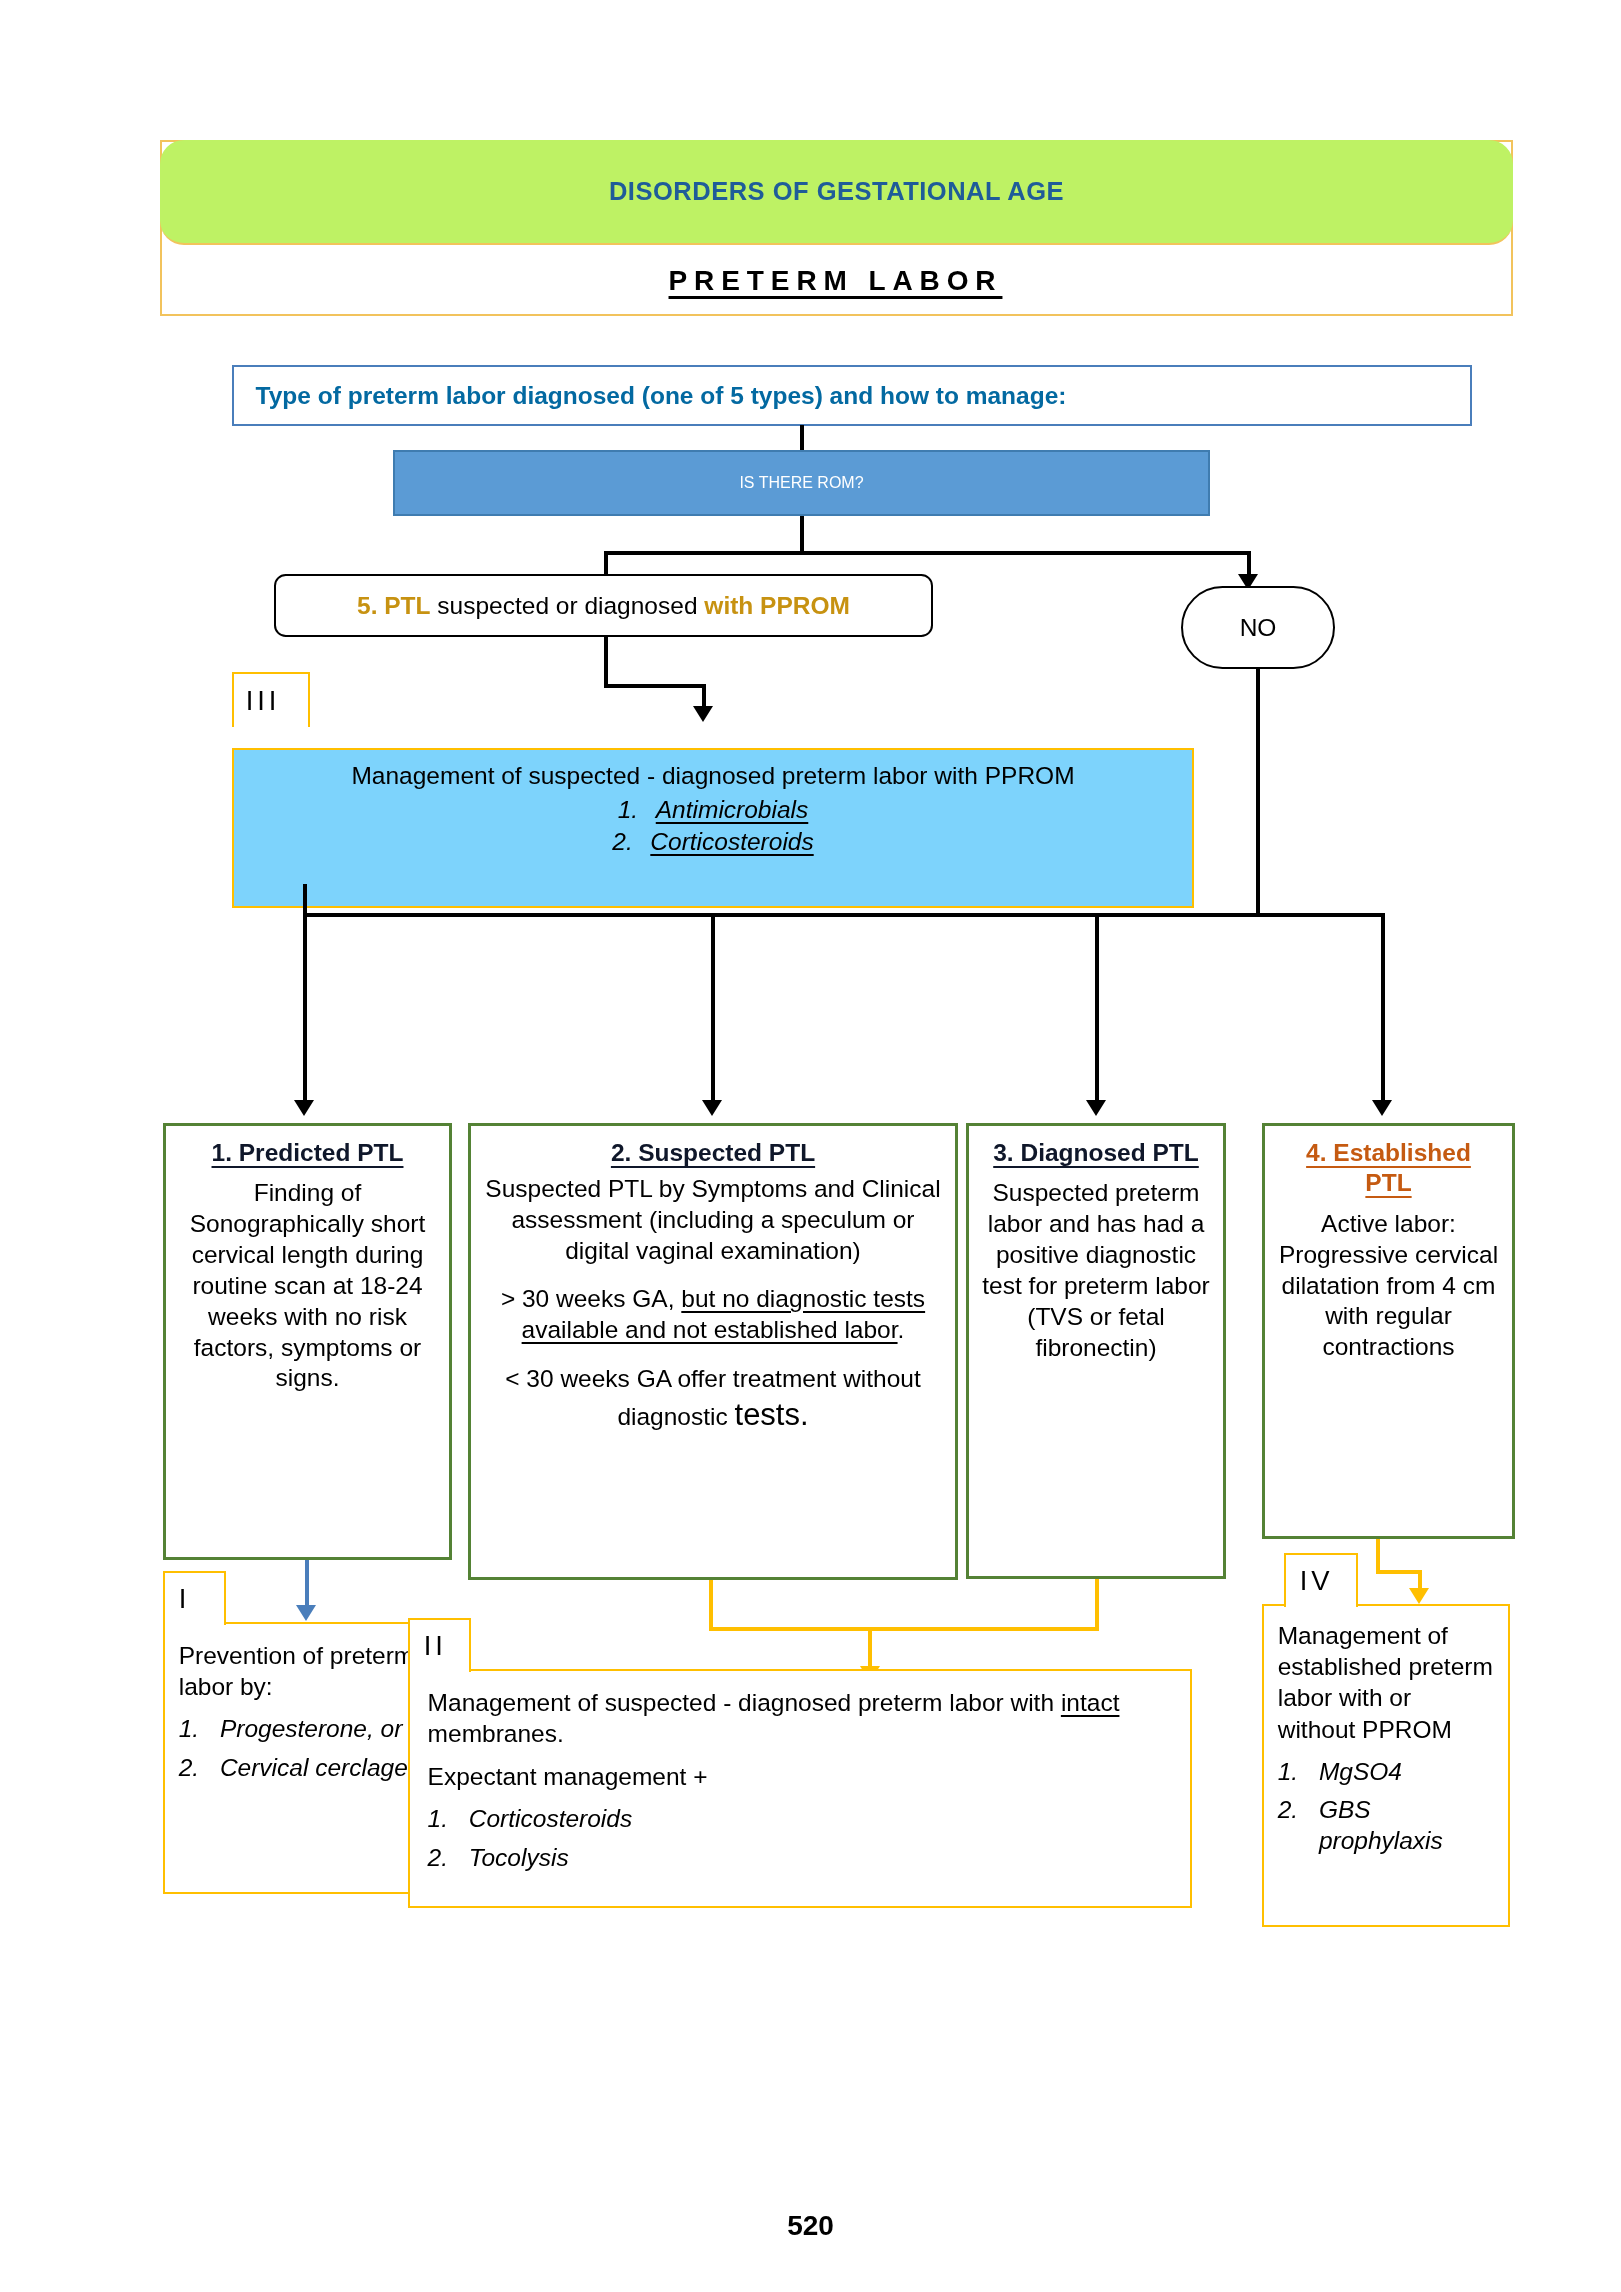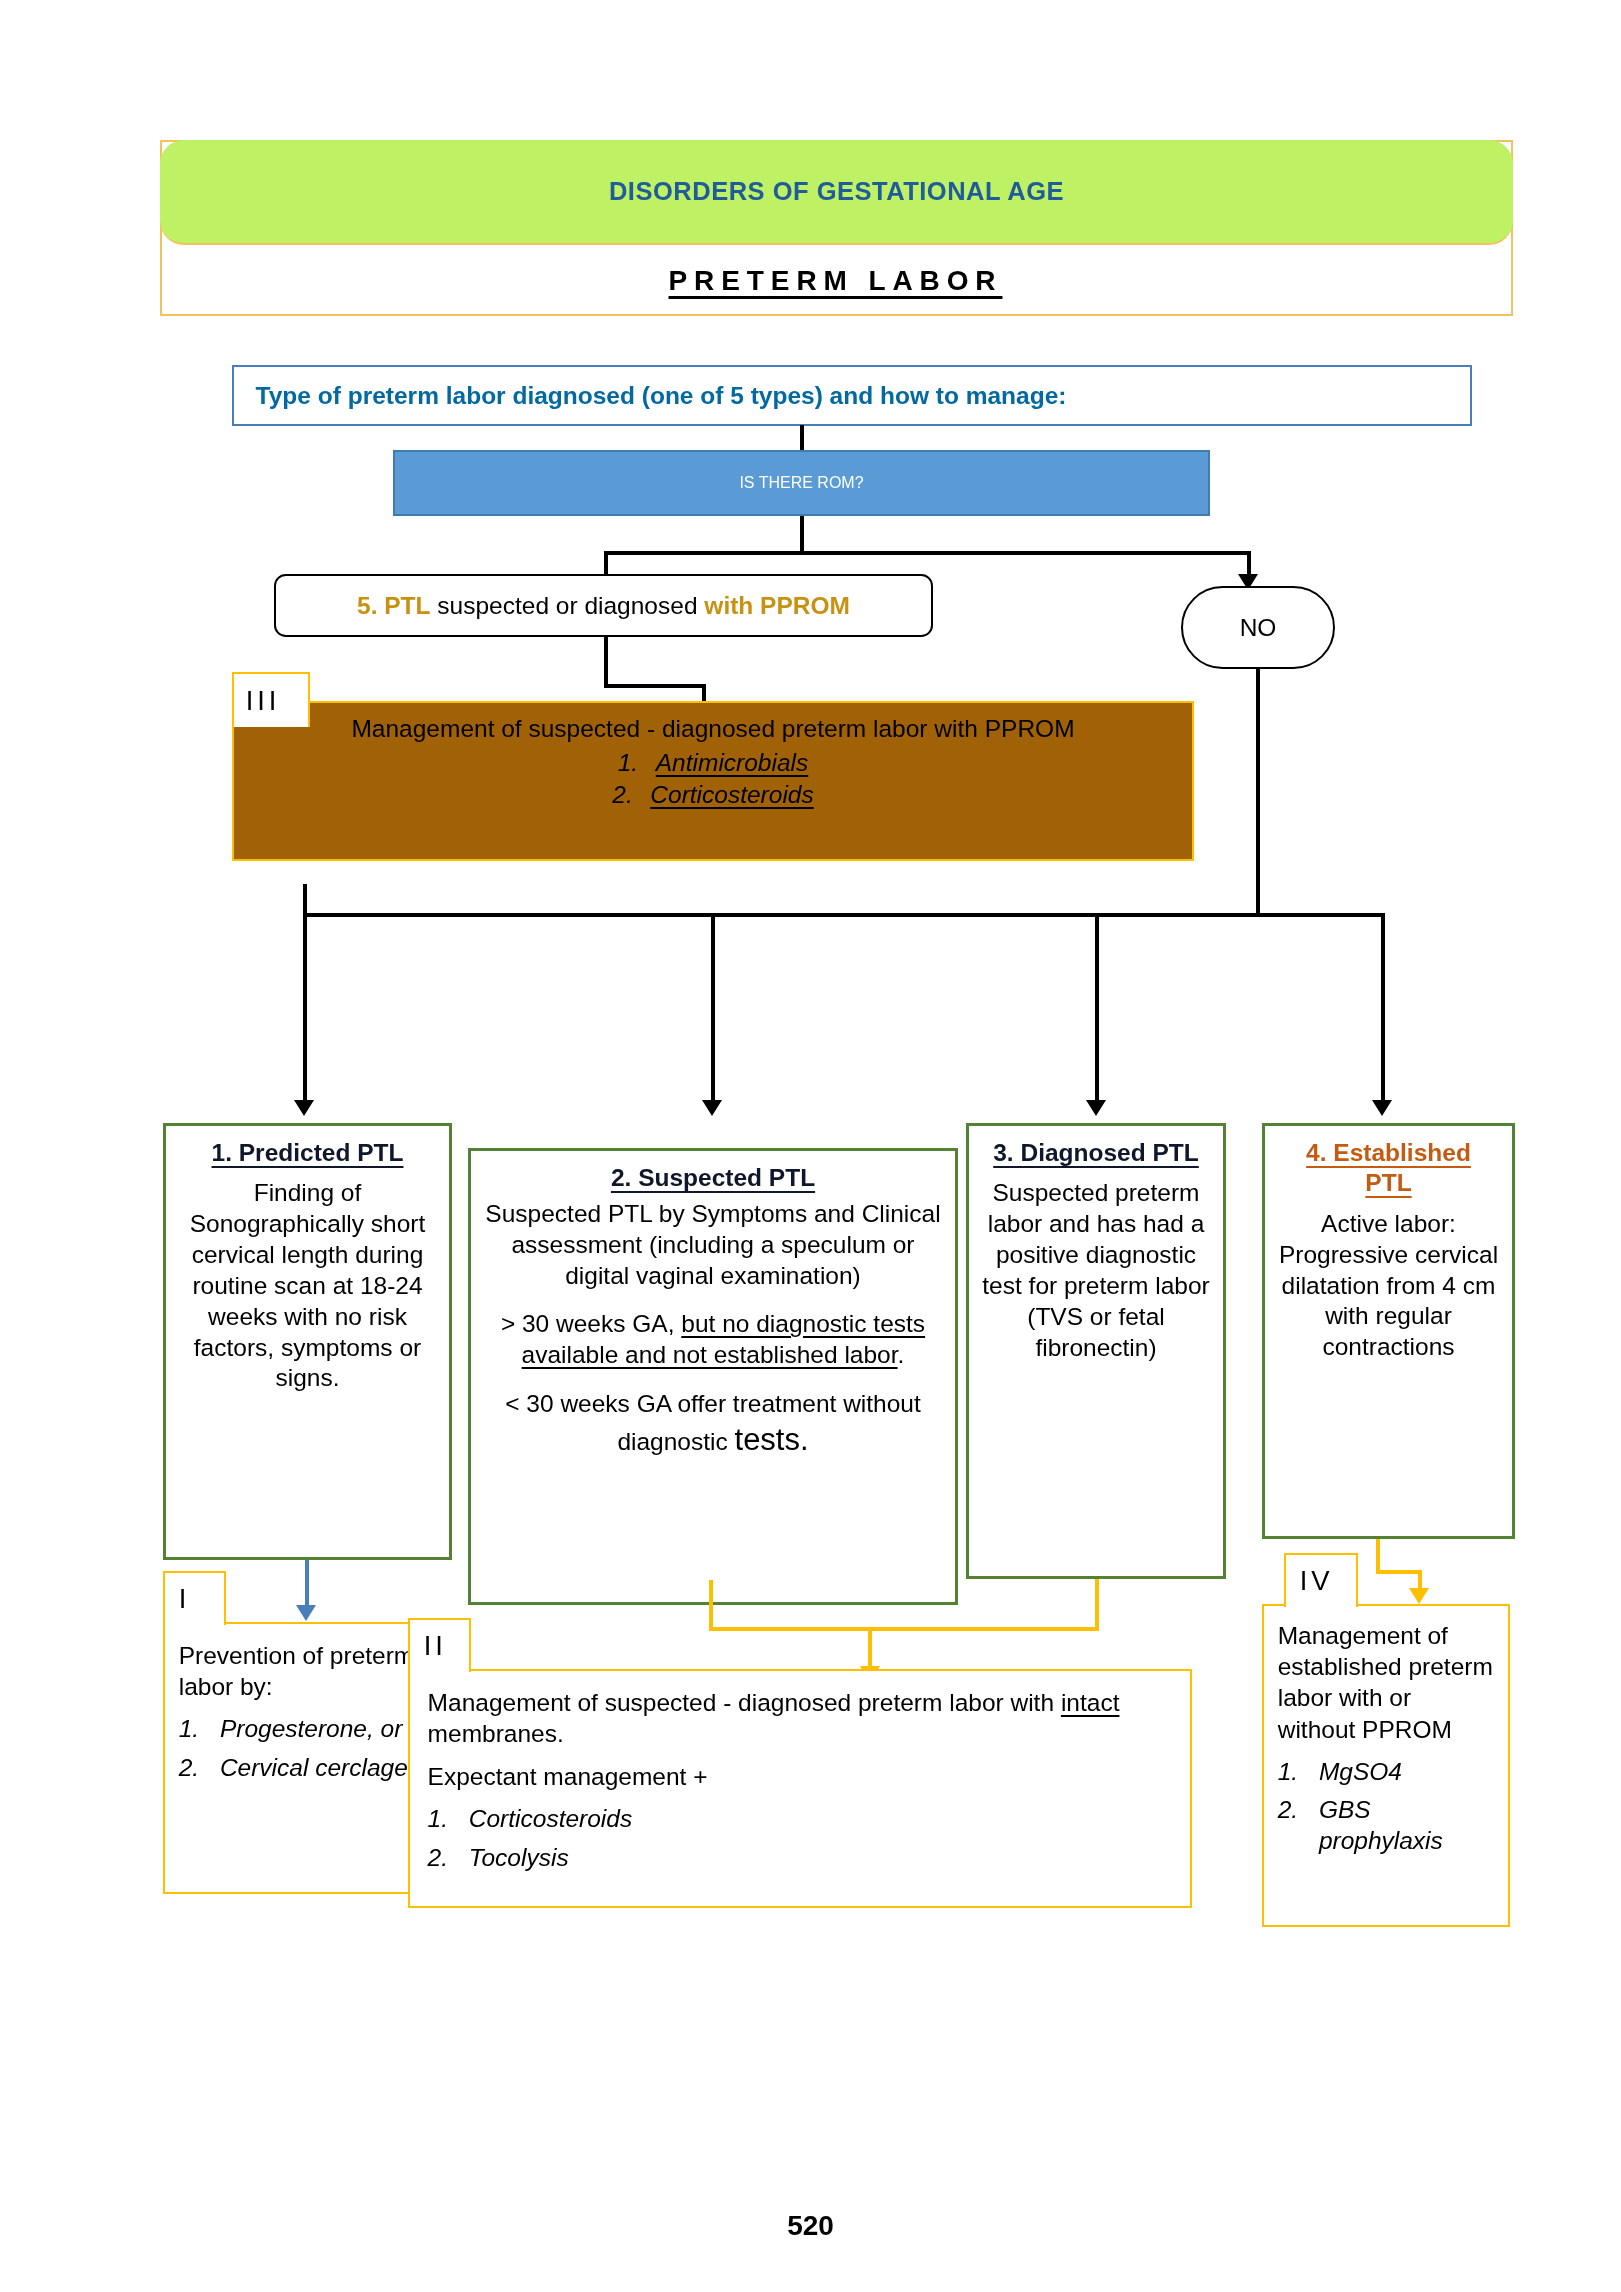--- a/index.html
+++ b/index.html
@@ -70,36 +70,36 @@
   #no-box-text { font-size:24.5px; color:#000; }
 
   
   #tag-III {
     left:232px; top:672px; width:78px; height:55px;
     border:2.9px solid #ffbf00; border-bottom:none; background:#fff;
     display:flex; align-items:center; padding-left:11.8px; z-index:5;
   }
   #tag-III span { font-size:27.4px; color:#000; letter-spacing:3.9px; }
   #panel-III {
-    left:232px; top:701px; width:962px; height:160px;
-    border:2.9px solid #ffbf00; background:#a16207; padding:11.8px 19.6px 0 19.6px;
+    left:232px; top:748px; width:962px; height:160px;
+    border:2.9px solid #ffbf00; background:#7dd3fc; padding:11.8px 19.6px 0 19.6px;
   }
   #panel-III .lead { font-size:24.5px; color:#000; text-align:center; }
   #panel-III ol { margin:5.9px 0 0 0; padding:0; list-style:none; }
   #panel-III li {
     font-size:24.5px; font-style:italic; color:#000;
     display:flex; justify-content:center; gap:17.6px; margin-top:3.9px;
   }
   #panel-III li .num { font-style:italic; }
   #panel-III li .txt { text-decoration:underline; text-underline-offset:3.9px; }
 
   
   .greenbox { border:3.9px solid #548235; background:#fff; }
   #cat1 { left:163px; top:1123px; width:289px; height:437px; }
-  #cat2 { left:468px; top:1123px; width:490px; height:457px;margin-top:25px; }
+  #cat2 { left:468px; top:1123px; width:490px; height:457px; }
   #cat3 { left:966px; top:1123px; width:260px; height:456px; }
   #cat4 { left:1262px; top:1123px; width:253px; height:416px; }
 
   .cat-head {
     text-align:center; font-weight:bold; font-size:24.5px;
     padding-top:11.8px; line-height:1.25;
   }
   .cat-head .u { text-decoration:underline; text-underline-offset:4.9px; }
   .blue-h { color:#0f172a; }
   .orange-h { color:#c55a11; }

